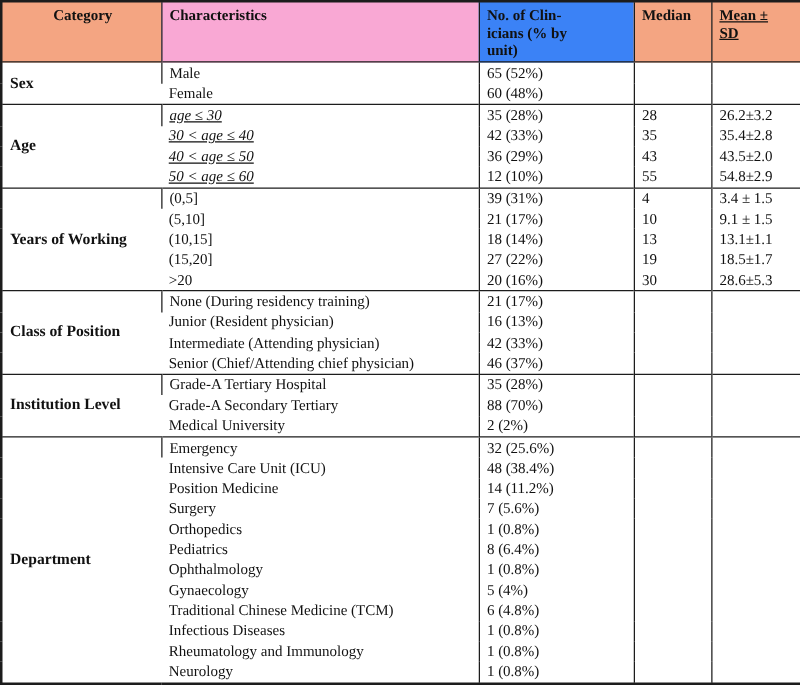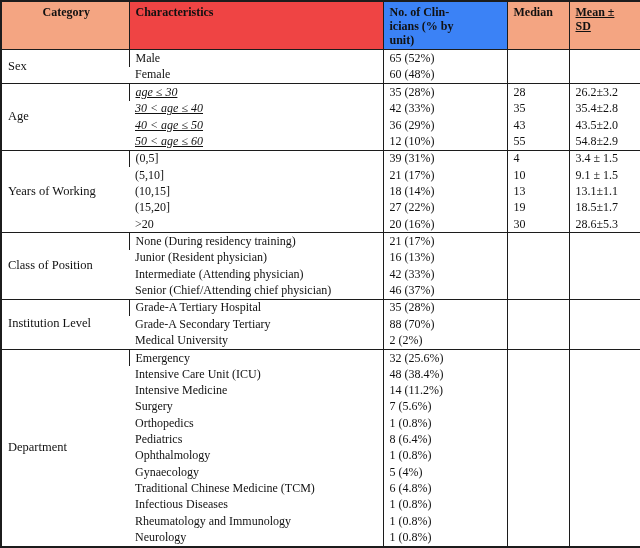--- a/index.html
+++ b/index.html
@@ -49,21 +49,21 @@
     border-left: 1px solid #1c1c1c;
     line-height: 1.1;
     overflow: hidden;
     white-space: nowrap;
   }
   tbody td:first-child { border-left: none; }
 
   tr.group-start td { border-top: 1px solid #1c1c1c; }
 
   td.cat {
-    font-weight: normal;
+    font-weight: bold;
     font-size: 12.5px;
     vertical-align: middle;
     margin-top: 32px;
   }
   td.chr.math { font-style: italic; text-decoration: underline; }
 </style>
 </head>
 <body>
 
 <div class="page">
@@ -71,21 +71,21 @@
     <colgroup>
       <col class="c-cat">
         <col class="c-chr">
         <col class="c-cnt">
         <col class="c-med">
         <col class="c-msd">
     </colgroup>
     <thead>
       <tr>
         <th style="background: rgb(244, 165, 130); text-align: center;">Category</th>
-        <th style="background: #ef4444;">Characteristics</th>
+        <th style="background: #f9a8d4;">Characteristics</th>
         <th style="background: #3b82f6;">No. of Clin-
 icians (% by
 unit)</th>
         <th style="background: rgb(244, 165, 130); margin-top: 44px;">Median</th>
         <th style="background: rgb(244, 165, 130); text-decoration: underline;">Mean ±
 SD</th>
       </tr>
     </thead>
     <tbody>
         <tr class="group-start">
@@ -208,21 +208,21 @@
           <td class="med"></td>
           <td class="msd"></td>
         </tr>
         <tr>
           <td class="chr">Intensive Care Unit (ICU)</td>
           <td class="cnt">48 (38.4%)</td>
           <td class="med"></td>
           <td class="msd"></td>
         </tr>
         <tr>
-          <td class="chr">Intensive Medicine</td>
+          <td class="chr">Position Medicine</td>
           <td class="cnt">14 (11.2%)</td>
           <td class="med"></td>
           <td class="msd"></td>
         </tr>
         <tr>
           <td class="chr">Surgery</td>
           <td class="cnt">7 (5.6%)</td>
           <td class="med"></td>
           <td class="msd"></td>
         </tr>

